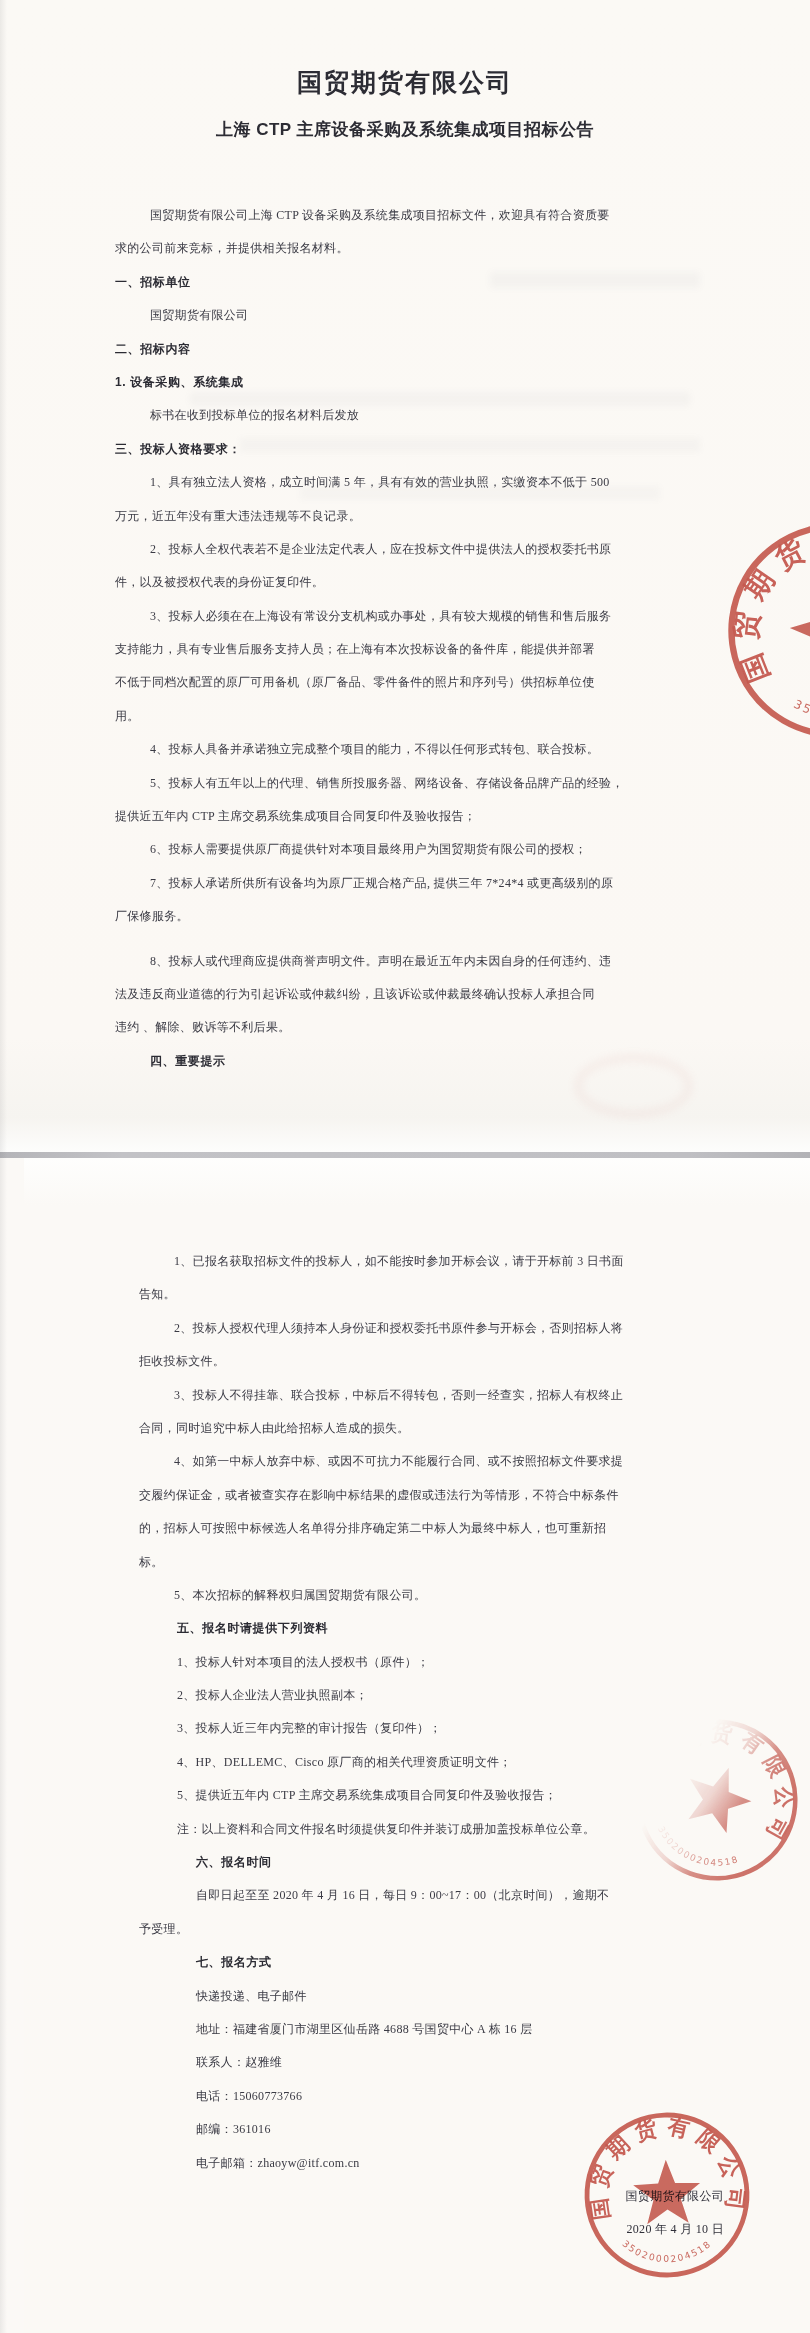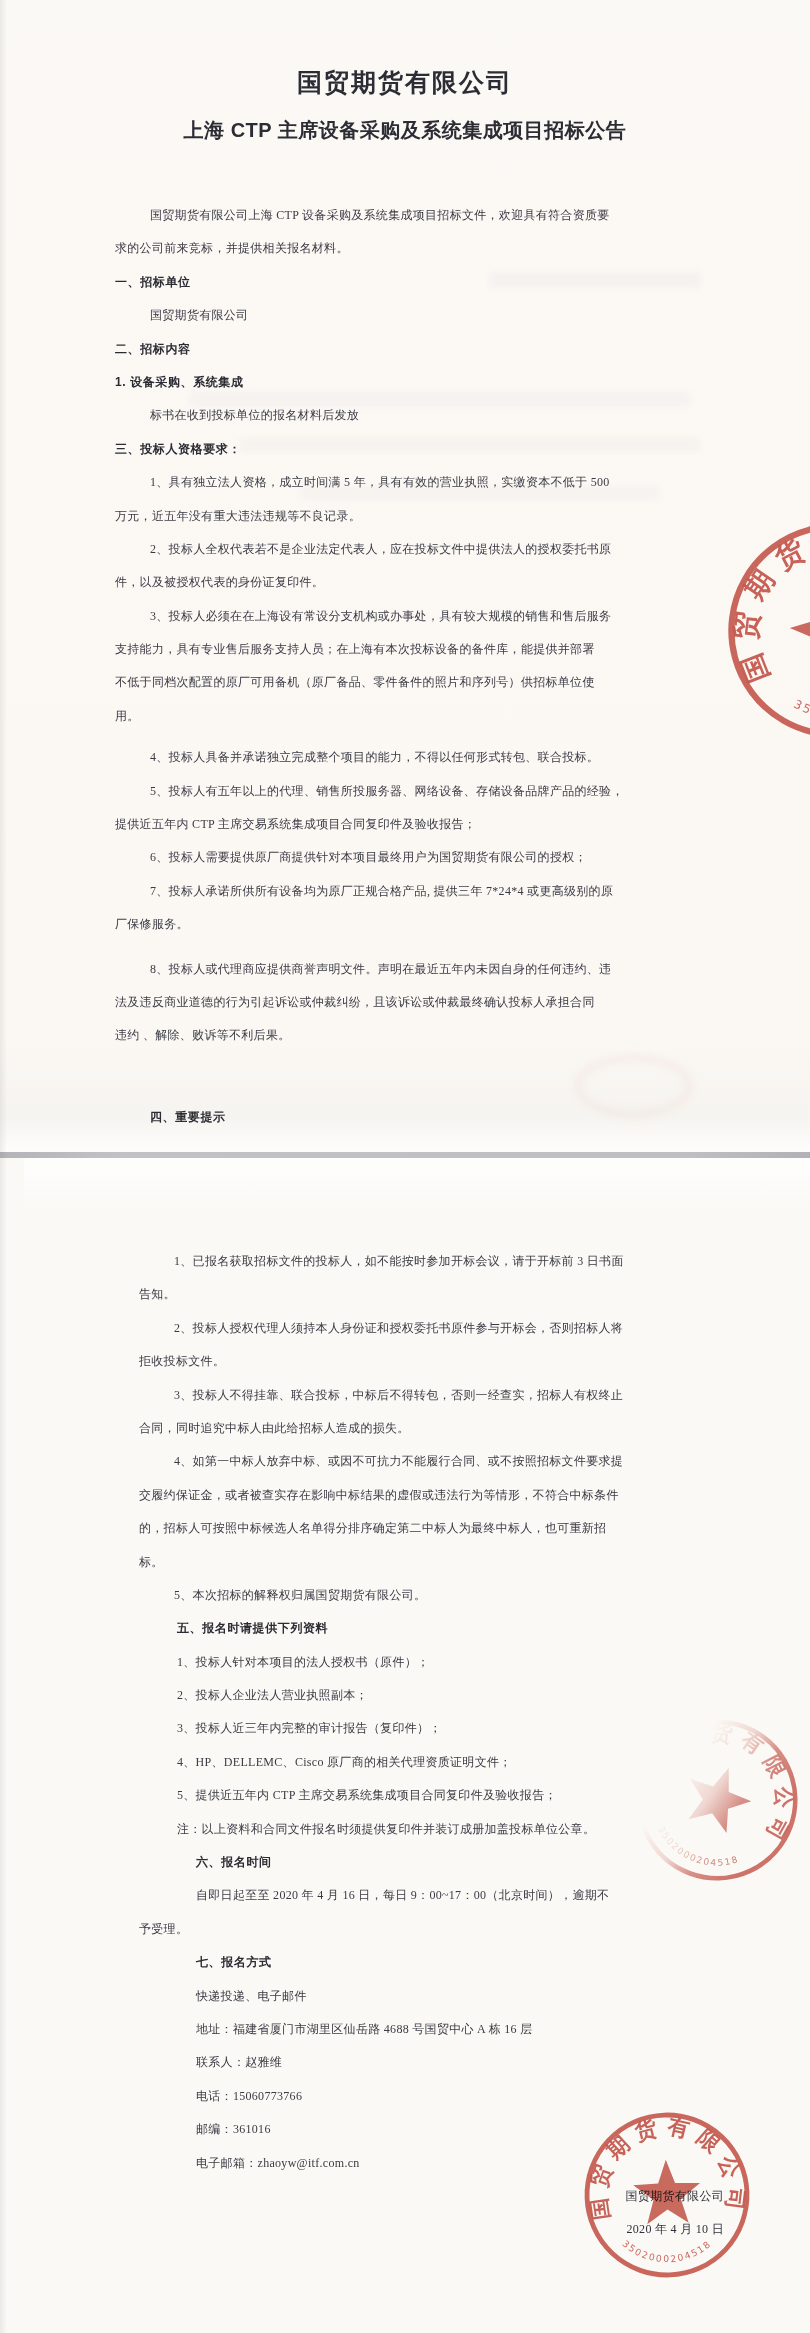--- a/index.html
+++ b/index.html
@@ -19,21 +19,21 @@
     background:linear-gradient(180deg,#fefefd 0%,#fbf9f6 4%,#fbf9f5 100%);margin-left:24px;}
   .edge{position:absolute;top:0;left:0;width:7px;height:2333px;
     background:linear-gradient(90deg,rgba(90,90,95,.10),rgba(90,90,95,0));}
 
   .titles{padding-top:58px;}
   .t1,.t2{
     text-align:center;font-family:"Liberation Sans","DejaVu Sans",sans-serif;
     font-weight:700;color:#2c2c34;line-height:48px;white-space:nowrap;
   }
   .t1{font-size:25px;letter-spacing:2px;}
-  .t2{font-size:20px;letter-spacing:.5px;}
+  .t2{font-size:17px;letter-spacing:.5px;}
 
   .lines{margin-top:45px;padding:0 110px 0 115px;}
   .page2 .lines{margin-top:0;padding-top:87px;}
   .ln{
     font-size:12px;line-height:33.4px;height:33.4px;white-space:nowrap;
     color:#3a3a44;letter-spacing:.3px;
   }
   .ln.b{font-family:"Liberation Sans","DejaVu Sans",sans-serif;
     font-weight:700;color:#2b2b33;letter-spacing:.6px;}
   .ln.r{text-align:right;color:#30303a;}
@@ -75,30 +75,30 @@
         <div class="ln" style="padding-left: 35px;">标书在收到投标单位的报名材料后发放</div>
         <div class="ln b">三、投标人资格要求：</div>
         <div class="ln" style="padding-left: 35px;">1、具有独立法人资格，成立时间满 5 年，具有有效的营业执照，实缴资本不低于 500</div>
         <div class="ln">万元，近五年没有重大违法违规等不良记录。</div>
         <div class="ln" style="padding-left: 35px;">2、投标人全权代表若不是企业法定代表人，应在投标文件中提供法人的授权委托书原</div>
         <div class="ln">件，以及被授权代表的身份证复印件。</div>
         <div class="ln" style="padding-left: 35px;">3、投标人必须在在上海设有常设分支机构或办事处，具有较大规模的销售和售后服务</div>
         <div class="ln">支持能力，具有专业售后服务支持人员；在上海有本次投标设备的备件库，能提供并部署</div>
         <div class="ln">不低于同档次配置的原厂可用备机（原厂备品、零件备件的照片和序列号）供招标单位使</div>
         <div class="ln">用。</div>
-        <div class="ln" style="padding-left: 35px; margin-top: 8px;">4、投标人具备并承诺独立完成整个项目的能力，不得以任何形式转包、联合投标。</div>
+        <div class="ln" style="padding-left: 35px;">4、投标人具备并承诺独立完成整个项目的能力，不得以任何形式转包、联合投标。</div>
         <div class="ln" style="padding-left: 35px;">5、投标人有五年以上的代理、销售所投服务器、网络设备、存储设备品牌产品的经验，</div>
         <div class="ln">提供近五年内 CTP 主席交易系统集成项目合同复印件及验收报告；</div>
         <div class="ln" style="padding-left: 35px;">6、投标人需要提供原厂商提供针对本项目最终用户为国贸期货有限公司的授权；</div>
         <div class="ln" style="padding-left: 35px;">7、投标人承诺所供所有设备均为原厂正规合格产品, 提供三年 7*24*4 或更高级别的原</div>
         <div class="ln">厂保修服务。</div>
         <div class="ln" style="padding-left: 35px; margin-top: 11px;">8、投标人或代理商应提供商誉声明文件。声明在最近五年内未因自身的任何违约、违</div>
         <div class="ln">法及违反商业道德的行为引起诉讼或仲裁纠纷，且该诉讼或仲裁最终确认投标人承担合同</div>
         <div class="ln">违约 、解除、败诉等不利后果。</div>
-        <div class="ln b" style="padding-left: 35px; margin-top: 48px;">四、重要提示</div>
+        <div class="ln b" style="padding-left: 35px;">四、重要提示</div>
       </div>
     <div class="ghost g1"></div>
     <div class="ghost g2"></div>
     <div class="ghost g3"></div>
     <div class="ghost g4"></div>
     <div class="ghost g5"></div>
     <div class="seal" id="seal-1">
         <svg viewBox="-110 -110 220 220" xmlns="http://www.w3.org/2000/svg">
           <defs>
             <path id="sp0r" d="M -68.9 32.1 A 76 76 0 1 1 68.9 32.1" fill="none"></path>

